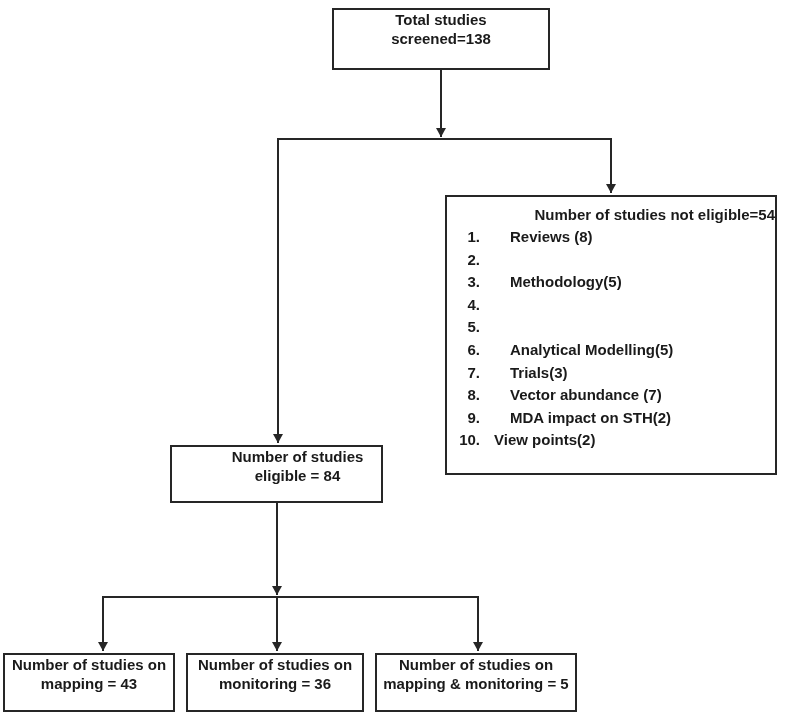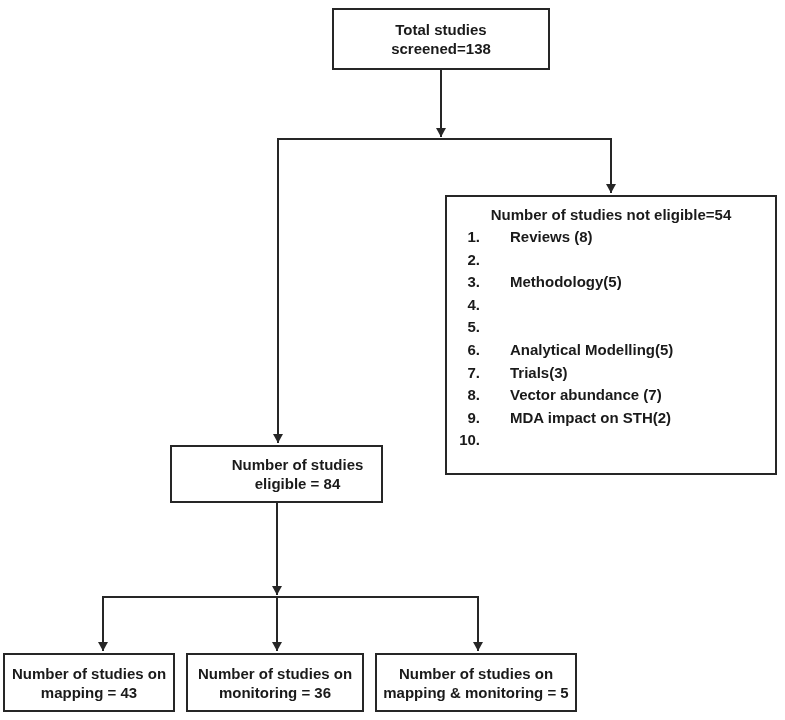--- a/index.html
+++ b/index.html
@@ -24,21 +24,21 @@
     height: 720px;
   }
   .box {
     position: absolute;
     border: 2px solid #262626;
     background: #ffffff;
     box-sizing: border-box;
     display: flex;
     flex-direction: column;
     align-items: center;
-    justify-content: center;
+    justify-content: flex-start;
     text-align: center;
     font-size: 15px;
     font-weight: 600;
     line-height: 19px;
   }
   .box-screened        { left: 332px; top: 8px;   width: 218px; height: 62px; }
   .box-eligible        { left: 170px; top: 445px; width: 213px; height: 58px; padding-left: 42px; }
   .box-mapping         { left: 3px;   top: 653px; width: 172px; height: 59px; }
   .box-monitoring      { left: 186px; top: 653px; width: 178px; height: 59px; }
   .box-mapping-monitoring { left: 375px; top: 653px; width: 202px; height: 59px; }
@@ -47,21 +47,21 @@
     position: absolute;
     left: 445px; top: 195px; width: 332px; height: 280px;
     border: 2px solid #262626;
     background: #ffffff;
     box-sizing: border-box;
     font-size: 15px;
     font-weight: 600;
     padding-top: 7px;
   }
   .ne-title {
-    text-align: center;
+    text-align: right;
     line-height: 21px;
   }
   .ne-list {
     margin-top: 1px;
   }
   .ne-item {
     display: flex;
     line-height: 22.6px;
     white-space: nowrap;
   }
@@ -145,20 +145,21 @@
       <div class="ne-item">
         <span class="num">8.</span>
         <span class="label">Vector abundance (7)</span>
       </div>
       <div class="ne-item">
         <span class="num">9.</span>
         <span class="label">MDA impact on STH(2)</span>
       </div>
       <div class="ne-item">
         <span class="num">10.</span>
+        <span class="label">View points(2)</span>
       </div>
     </div>
   </div>
 
   <div class="box box-eligible">
     <span>Number of studies</span>
     <span>eligible = 84</span>
   </div>
 
   <div class="box box-mapping">

